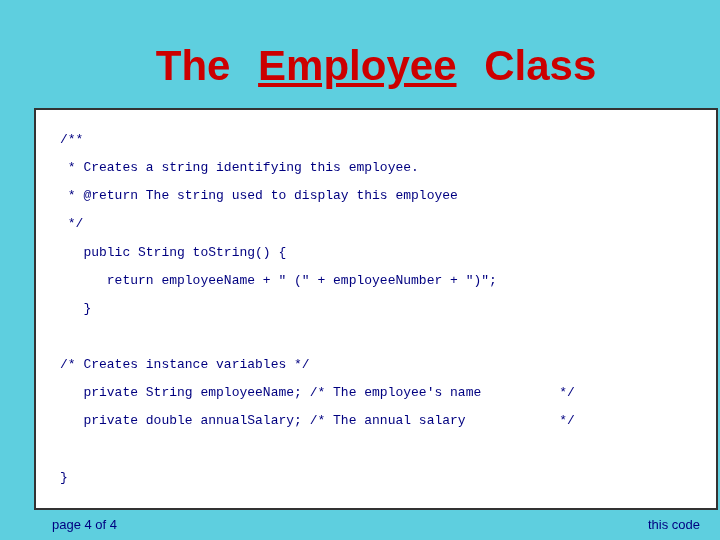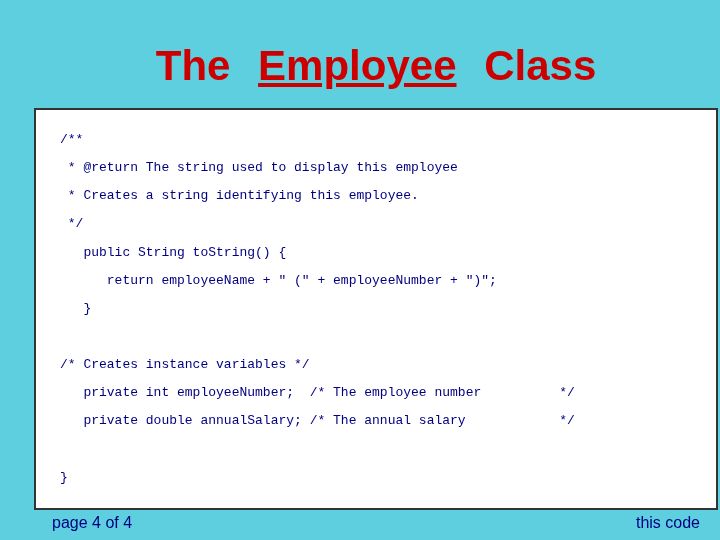--- a/index.html
+++ b/index.html
@@ -48,45 +48,45 @@
     .footer {
       position: absolute;
       bottom: 8px;
       left: 20px;
       right: 20px;
       display: flex;
       justify-content: space-between;
     }
 
     .footer-text {
-      font-size: 16px;
+      font-size: 13px;
       color: #000080;
       font-family: Arial, sans-serif;
     }
   </style>
 </head>
 <body>
 
 <div class="title-area">
   <span class="title-text">
     <span>The </span><span class="underlined">Employee</span><span> Class</span>
   </span>
 </div>
 
 <div class="code-box">
   <span class="code-line">/**</span>
+  <span class="code-line"> * Creates a string identifying this employee.</span>
   <span class="code-line"> * @return The string used to display this employee</span>
-  <span class="code-line"> * Creates a string identifying this employee.</span>
   <span class="code-line"> */</span>
   <span class="code-line">   public String toString() {</span>
   <span class="code-line">      return employeeName + " (" + employeeNumber + ")"; </span>
   <span class="code-line">   }</span>
   <span class="code-line">&nbsp;</span>
   <span class="code-line">/* Creates instance variables */</span>
-  <span class="code-line">   private int employeeNumber;  /* The employee number          */</span>
+  <span class="code-line">   private String employeeName; /* The employee's name          */</span>
   <span class="code-line">   private double annualSalary; /* The annual salary            */</span>
   <span class="code-line">&nbsp;</span>
   <span class="code-line">}</span>
 </div>
 
 <div class="footer">
   <span class="footer-text">page 4 of 4</span>
   <span class="footer-text">this code</span>
 </div>
 

